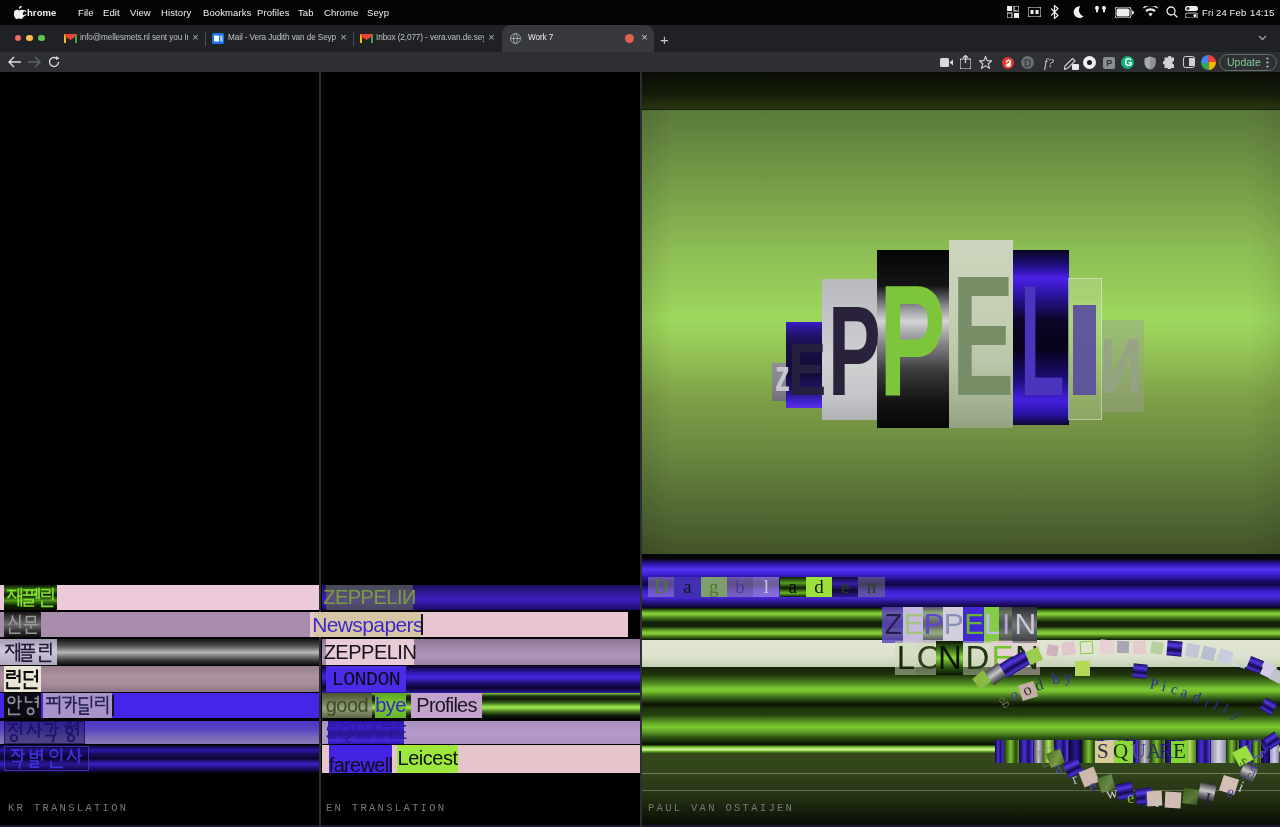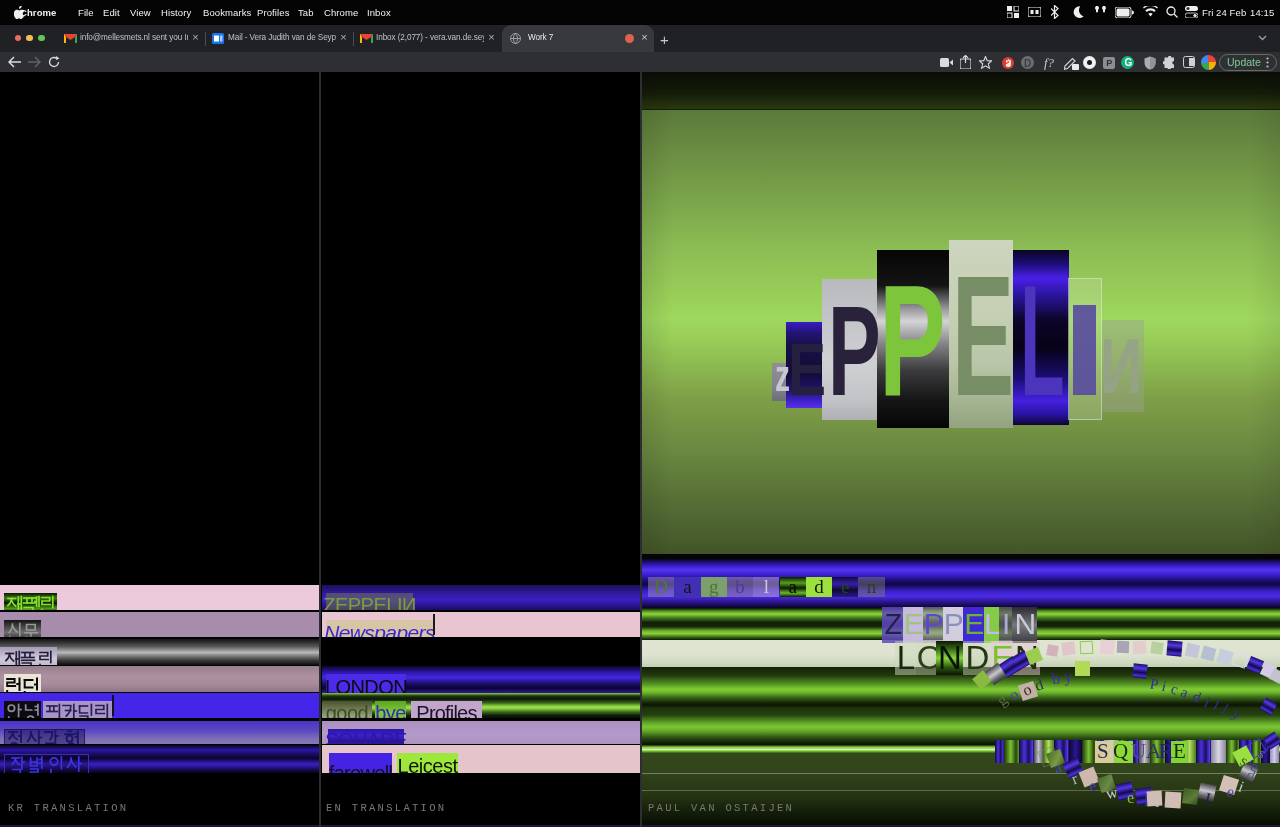--- a/index.html
+++ b/index.html
@@ -17,38 +17,38 @@
 .tabx{position:absolute;top:7px;width:11px;height:11px;color:#aab0b6;font-size:11px;line-height:11px;text-align:center;}
 
 #toolbar{position:absolute;left:0;top:52px;width:1280px;height:20px;background:#2e2f33;}
 #omni{position:absolute;left:69px;top:2px;width:868px;height:16px;background:#1f2023;border-radius:8px;color:#e4e6e9;font-size:9.5px;}
 
 #page{position:absolute;left:0;top:72px;width:1280px;height:755px;background:#000;}
 .vline{position:absolute;top:0;width:2px;height:755px;background:#2c2e31;}
 .lab{position:absolute;font-family:"Liberation Mono",monospace;font-size:10.5px;letter-spacing:2.3px;color:#787a72;}
 
 .row{position:absolute;overflow:hidden;}
-.wbox{position:absolute;display:flex;align-items:center;justify-content:center;white-space:nowrap;margin-top:8px;}
+.wbox{position:absolute;display:flex;align-items:center;justify-content:center;white-space:nowrap;}
 </style></head>
 <body>
 
 <div id="menubar">
  <svg class="abs" style="left:14px;top:6px" width="11" height="13" viewBox="0 0 11 13">
       <path fill="#ededed" d="M7.8 0c.1.8-.25 1.6-.75 2.2-.5.6-1.35 1.05-2.1.98-.1-.78.3-1.6.78-2.1C6.25.52 7.1.08 7.8 0zM10.5 9.6c-.3.9-.68 1.55-1.18 2.25-.5.7-1.15 1.6-2.08 1.6-.82 0-1.2-.55-2.18-.55-1 0-1.4.55-2.2.56-.9.01-1.5-.86-2-1.56C-.3 10.1-.68 7.5.28 5.9c.55-.95 1.5-1.56 2.55-1.56 1 0 1.62.56 2.45.56.8 0 1.3-.56 2.44-.56.93 0 1.92.5 2.6 1.4-2.28 1.25-1.9 4.5.18 5.36z" transform="translate(0 -0.5)"></path>
     </svg>
  <div class="mi" style="left:20px;font-weight:bold;">Chrome</div>
  <div class="mi" style="left:78px;">File</div>
  <div class="mi" style="left:103px;">Edit</div>
  <div class="mi" style="left:130px;">View</div>
  <div class="mi" style="left:161px;">History</div>
  <div class="mi" style="left:203px;">Bookmarks</div>
  <div class="mi" style="left:257px;">Profiles</div>
  <div class="mi" style="left:298px;">Tab</div>
  <div class="mi" style="left:324px;">Chrome</div>
- <div class="mi" style="left:367px;">Inbox</div>
+ <div class="mi" style="left:367px;">Seyp</div>
  <div class="mi" style="left:1202px;text-align:center;">Fri 24 Feb</div>
  <div class="mi" style="left:1250px;">14:15</div>
 
  <svg class="abs" style="left:1007px;top:6px" width="12" height="12" viewBox="0 0 12 12">
       <rect x="0" y="0" width="5" height="5" fill="#eee"></rect>
       <rect x="7" y="0" width="5" height="5" fill="none" stroke="#eee"></rect>
       <rect x="0" y="7" width="5" height="5" fill="none" stroke="#eee"></rect>
       <rect x="7" y="7" width="5" height="5" fill="#eee"></rect>
     </svg>
  <svg class="abs" style="left:1028px;top:7px" width="13" height="10" viewBox="0 0 13 10">
@@ -374,25 +374,28 @@
           <path d="M60 3.5Q61.4 8.3 64.8 10.8"></path>
           <path d="M67.8 1v14"></path>
           <path d="M67.8 7.5h2.4"></path>
         </svg>
       </div>
  </div>
 
  <div class="row" style="left:322px;top:513px;width:318px;height:25px;background:linear-gradient(180deg,#1c1058 0%,#33199e 35%,#3b1fc0 60%,#2a1288 85%,#1c0c60 100%);">
    <div class="wbox" style="left:4px;top:0;width:87px;height:25px;background:rgba(110,120,80,0.55);color:#7d9c3c;font-size:20px;letter-spacing:-0.5px;">ZEPPELIИ</div>
  </div>
- <div class="row" style="left:322px;top:540px;width:318px;height:25px;background:#e9c5d1;font-style:italic;">
+ <div class="row" style="left:310px;top:540px;width:318px;height:25px;background:#e9c5d1;">
    <div class="wbox" style="left:4px;top:0;width:107px;height:25px;background:#d8c5a6;color:#3c28cc;font-size:21px;letter-spacing:-0.6px;">Newspapers</div>
    <div class="abs" style="left:111px;top:2px;width:2px;height:21px;background:#1a1a1a;"></div>
  </div>
- <div class="row" style="left:322px;top:594px;width:318px;height:38px;background:linear-gradient(180deg,#0c0628 0%,#3018b0 18%,#4326e0 30%,#180c60 48%,#0a0430 58%,#3c20cc 76%,#2a148c 88%,#0a0524 100%);">
+ <div class="row" style="left:322px;top:567px;width:318px;height:26px;background:linear-gradient(180deg,#8d7694 0%,#a78cb2 40%,#b095bb 70%,#9a7fa5 100%);">
+   <div class="wbox" style="left:4px;top:0;width:88px;height:26px;background:#e7cbd6;color:#141018;font-size:20px;letter-spacing:-0.5px;">ZEPPELIN</div>
+ </div>
+ <div class="row" style="left:322px;top:594px;width:318px;height:38px;background:linear-gradient(180deg,#0c0628 0%,#3018b0 18%,#4326e0 30%,#180c60 48%,#0a0430 58%,#3c20cc 76%,#2a148c 88%,#0a0524 100%);font-family:Liberation Mono, monospace;">
    <div class="wbox" style="left:4px;top:0;width:80px;height:26px;background:#4b2be8;color:#0d0a14;font-size:20px;letter-spacing:-0.6px;">LONDON</div>
  </div>
  <div class="row" style="left:322px;top:621px;width:318px;height:25px;background:linear-gradient(180deg,#8ad040 0%,#1e3410 12%,#0c1806 24%,#3c681e 40%,#8ed842 53%,#99e04a 60%,#3c681e 76%,#101e08 90%,#060e02 100%);">
    <div class="wbox" style="left:0px;top:0;width:50px;height:25px;background:linear-gradient(180deg,#49532e 0%,#7d8a64 45%,#99a184 62%,#5a6640 100%);color:#3a4c22;font-size:20px;letter-spacing:-0.5px;">good</div>
    <div class="wbox" style="left:53px;top:0;width:31px;height:25px;background:linear-gradient(180deg,#5ca424 0%,#7dcc32 45%,#68b42a 100%);color:#3624c8;font-size:20px;letter-spacing:-0.5px;">bye</div>
    <div class="wbox" style="left:89px;top:0;width:71px;height:25px;background:#c2a4cc;color:#1c1424;font-size:20px;letter-spacing:-0.8px;">Profiles</div>
  </div>
  <div class="row" style="left:322px;top:648.5px;width:318px;height:23px;background:linear-gradient(180deg,#ab90bf 0%,#b49aca 55%,#ad92c2 100%);">
    <div class="wbox" style="left:6px;top:0;width:76px;height:23px;background:linear-gradient(180deg,#2a16a4 0%,#3c1fd0 28%,#2a1490 55%,#4428d8 85%,#3018b0 100%);color:#2c1a9c;font-size:20px;letter-spacing:-0.5px;">SQUARE</div>
  </div>

